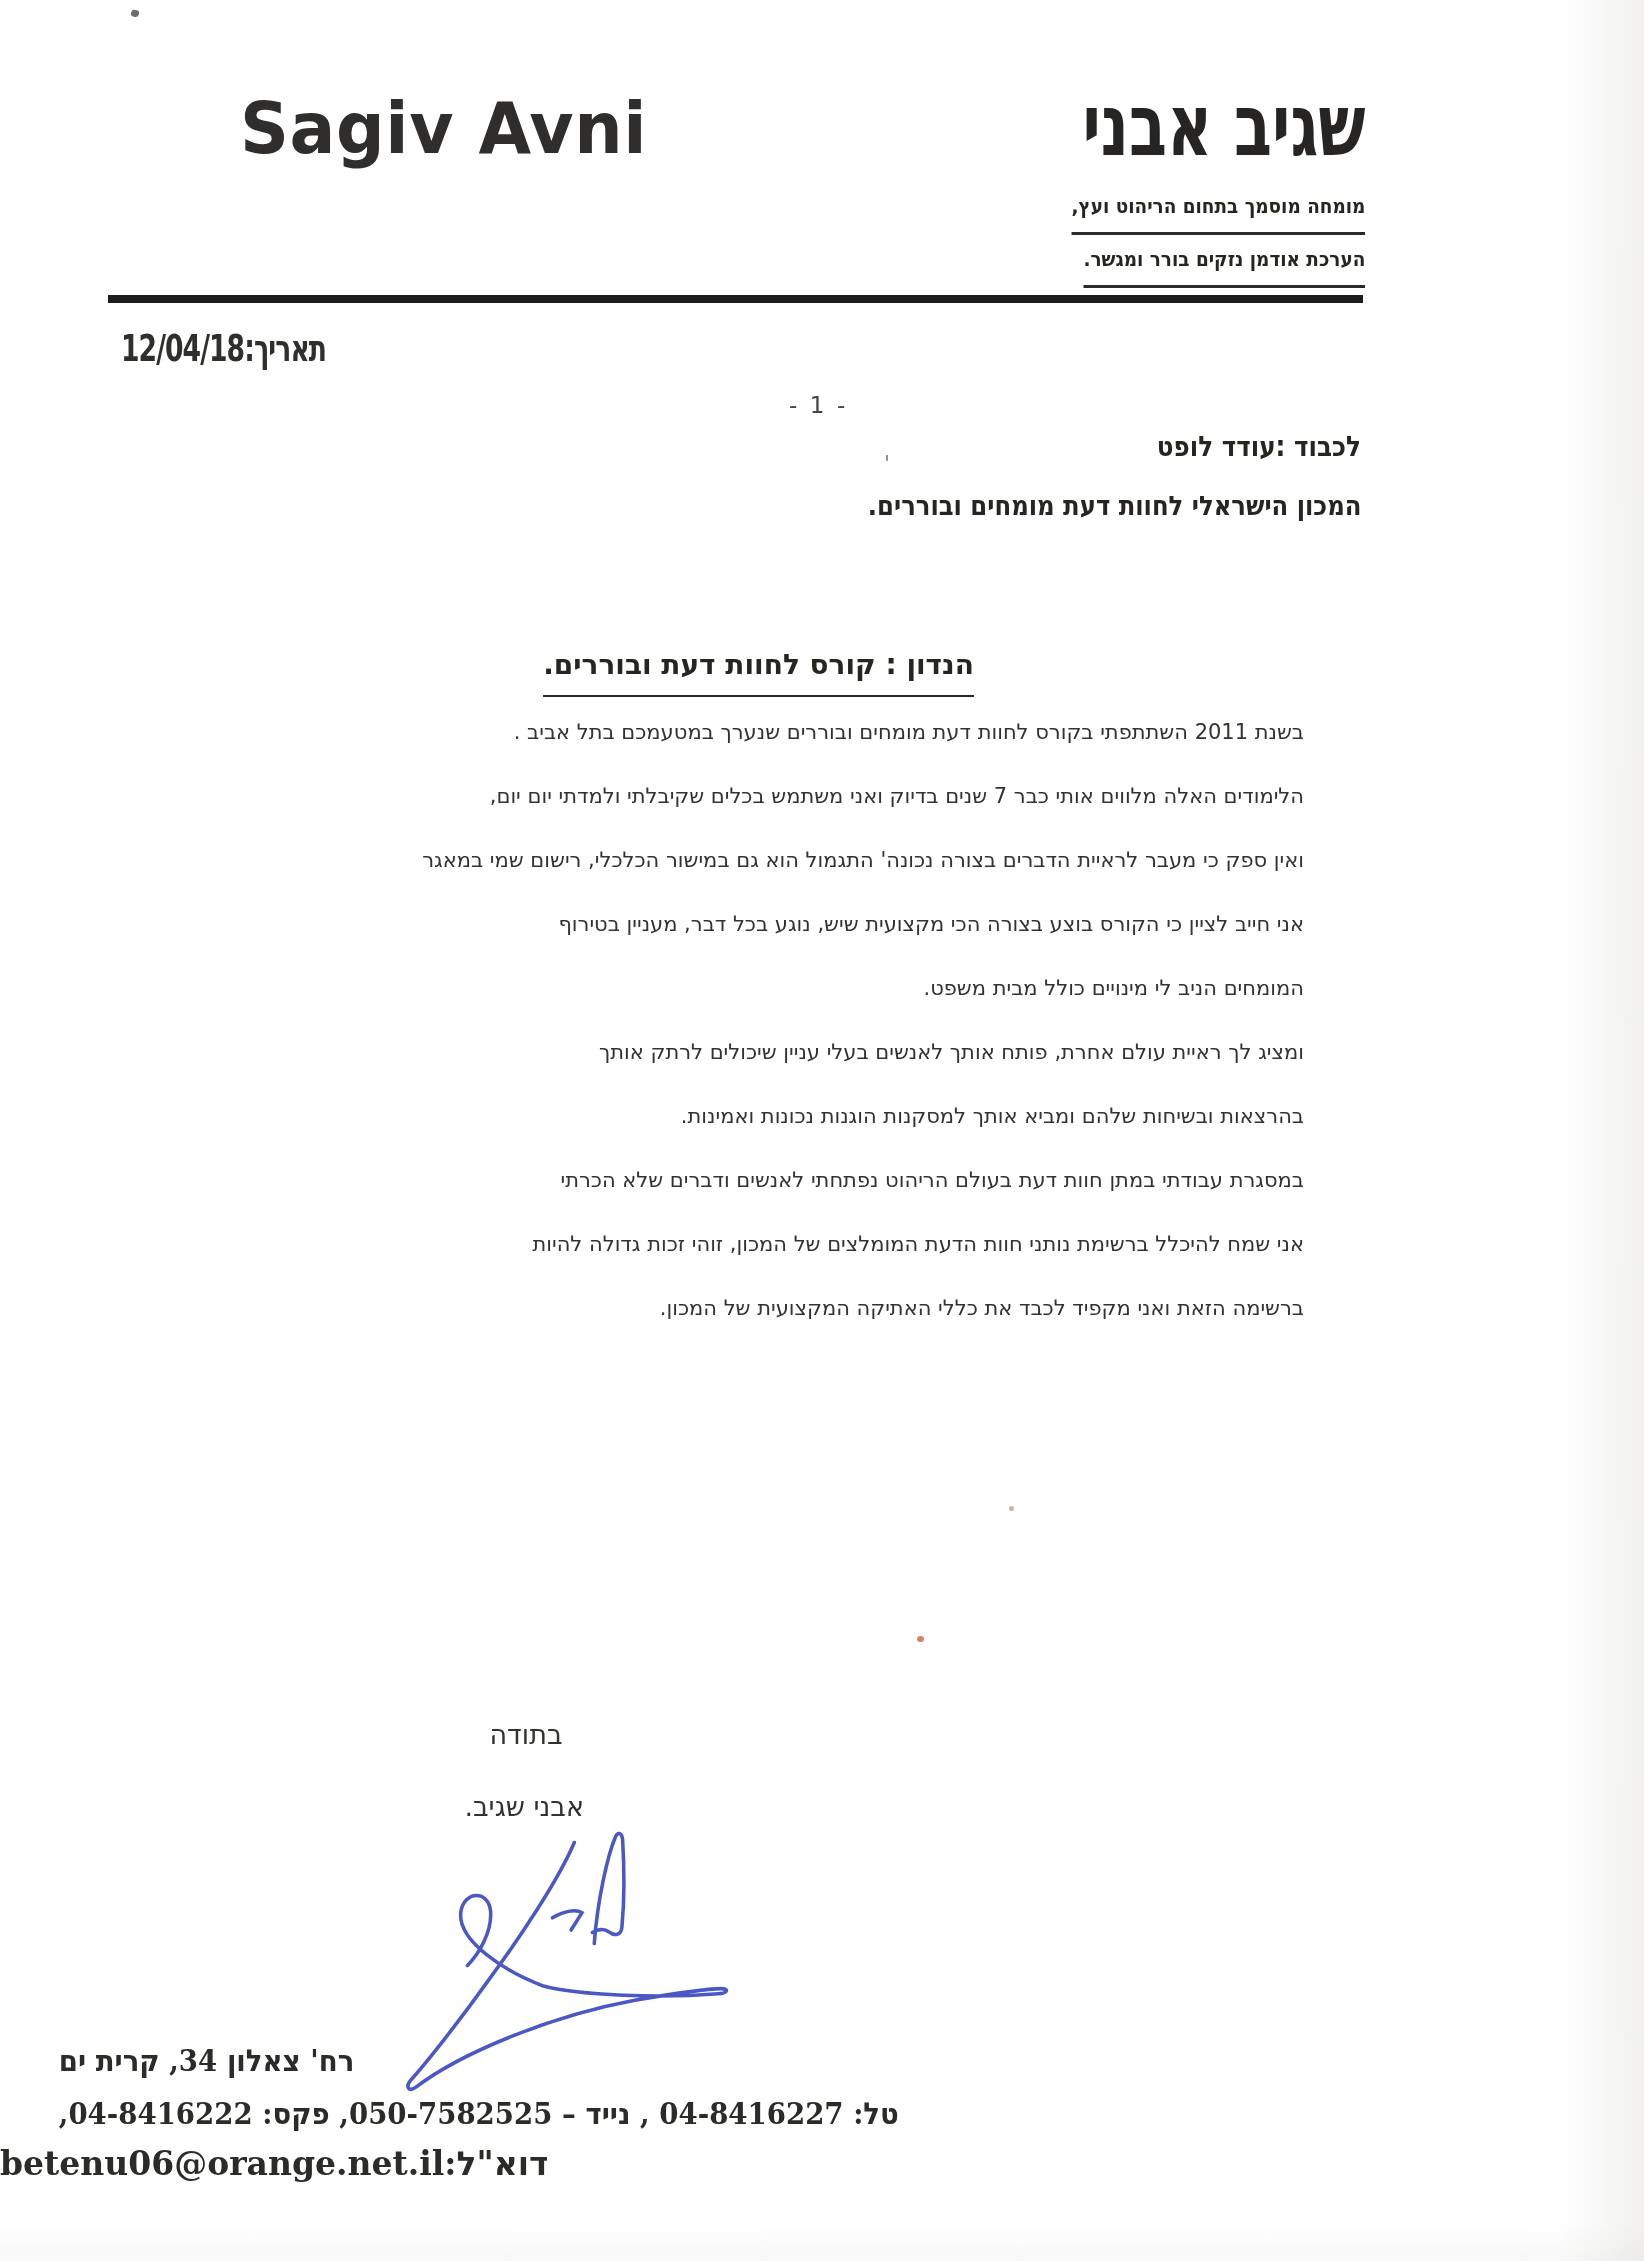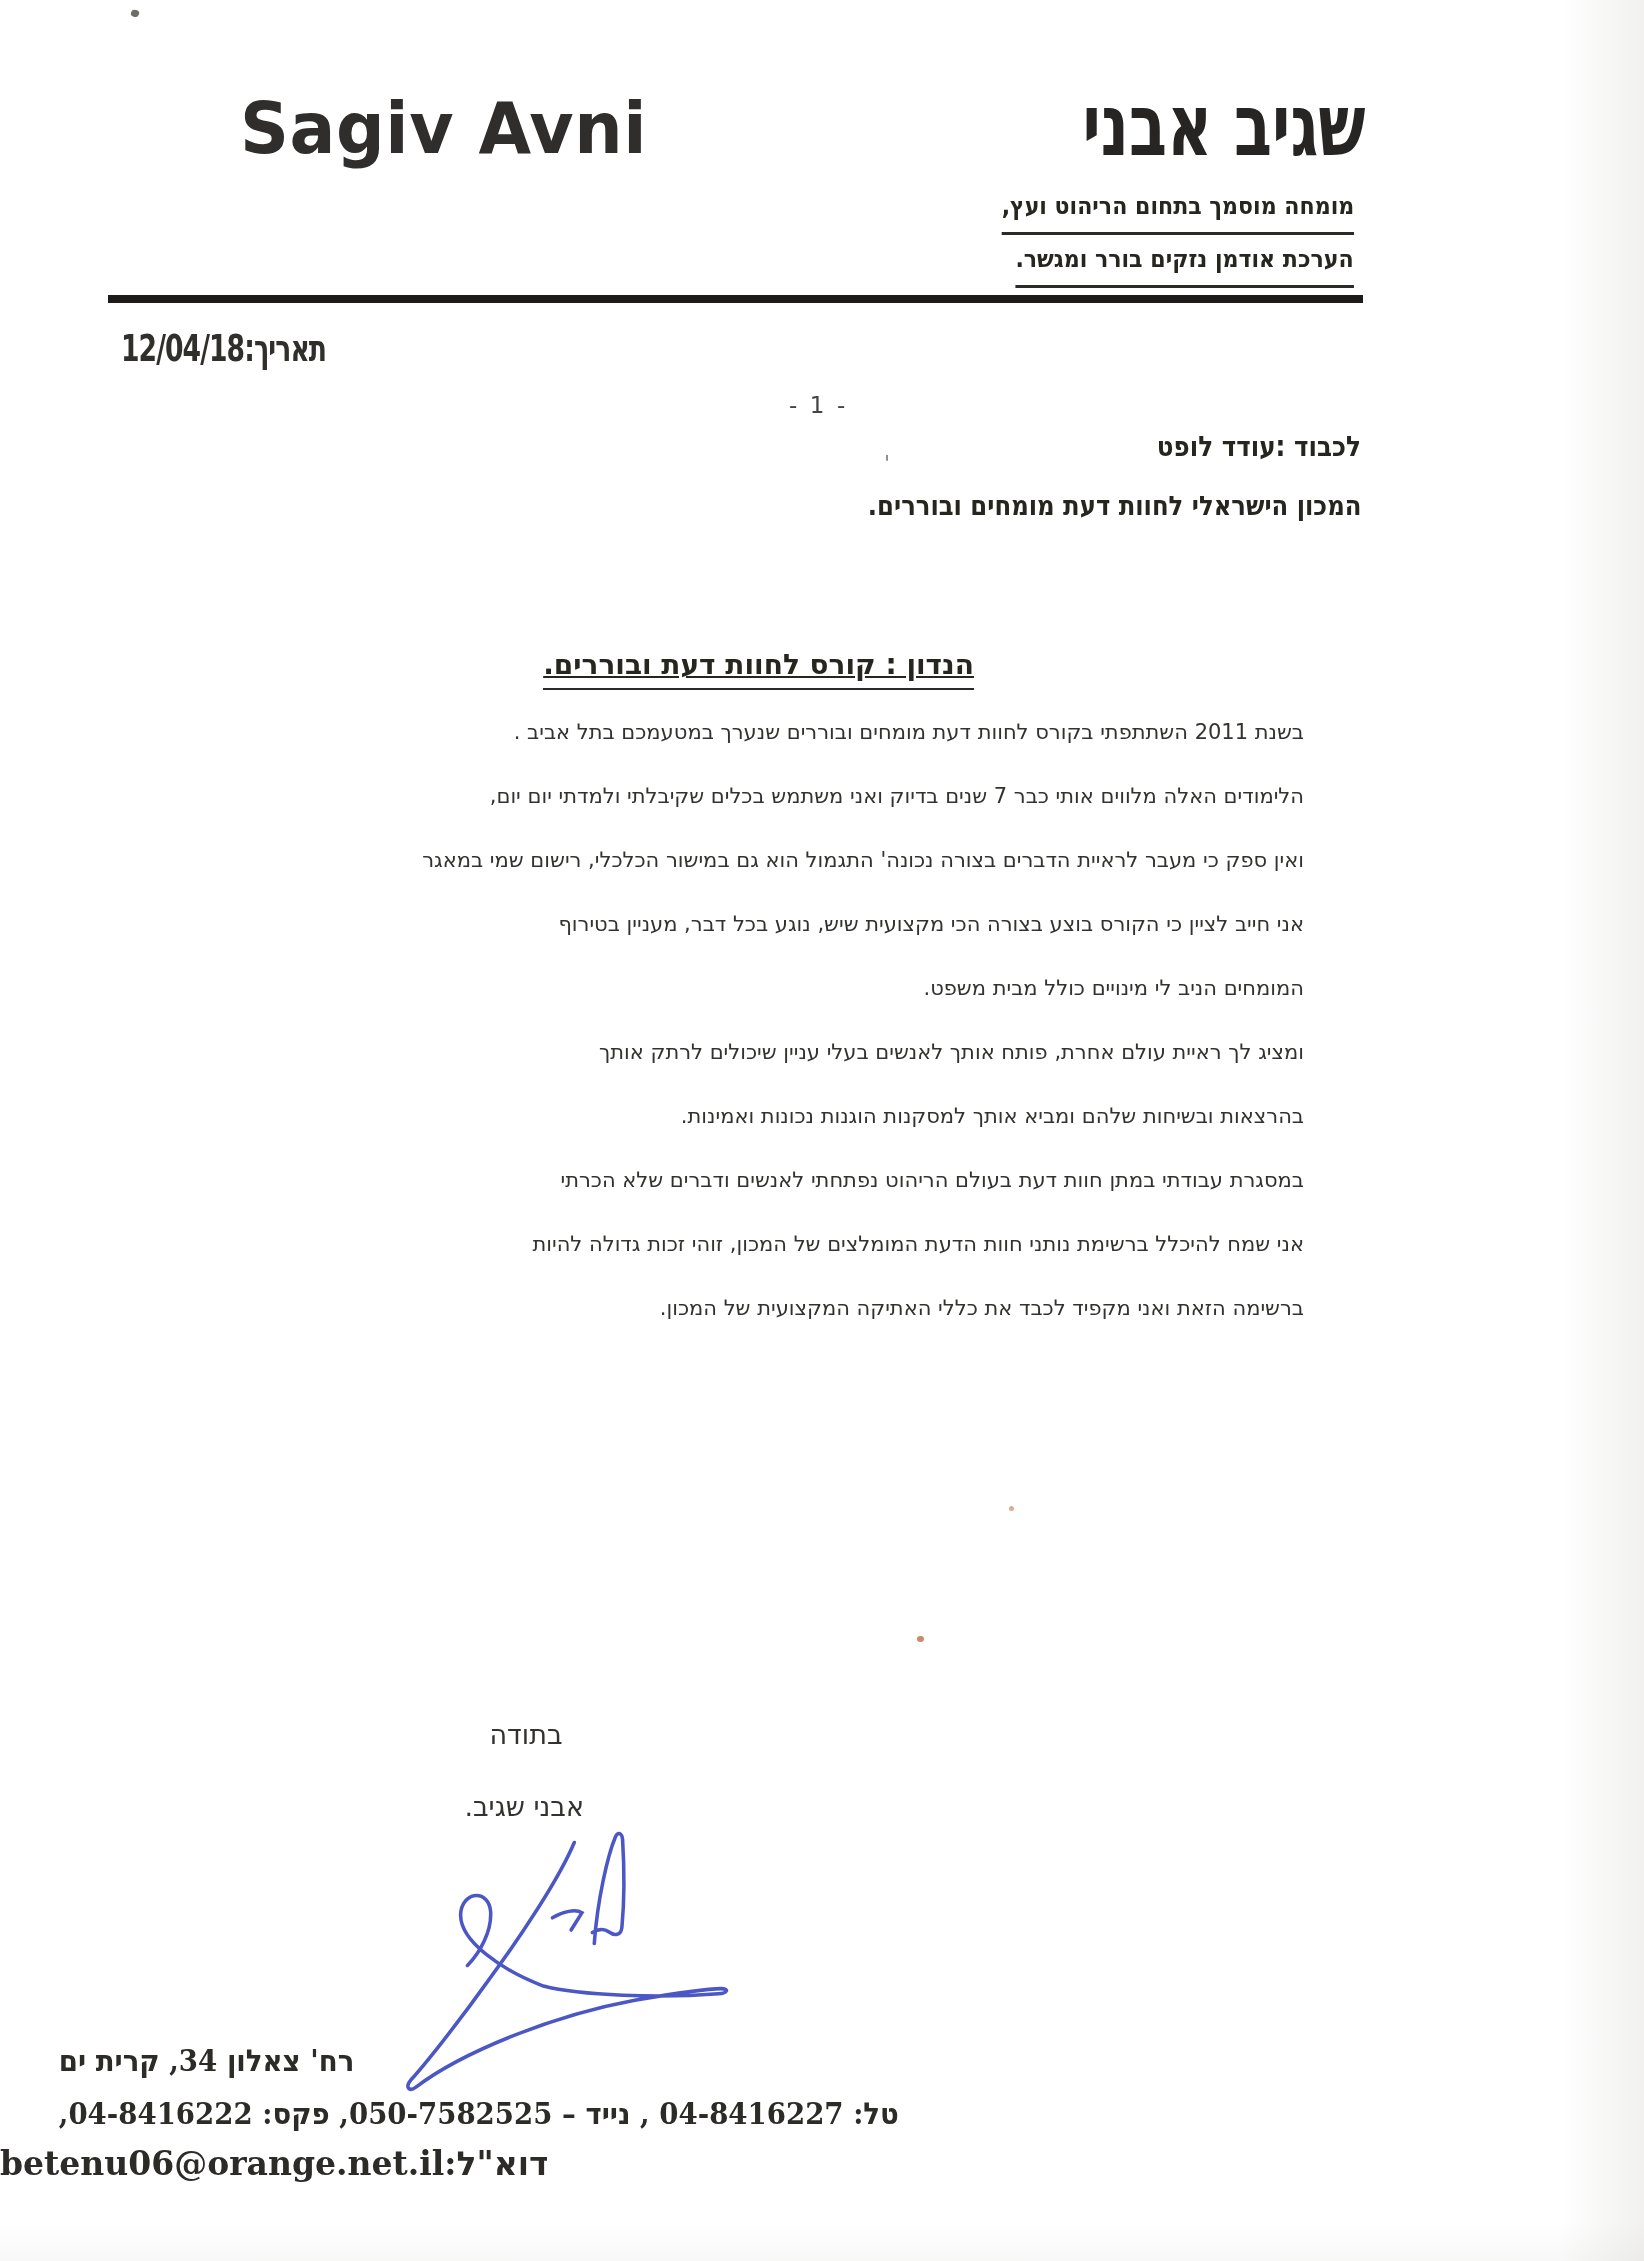--- a/index.html
+++ b/index.html
@@ -29,23 +29,23 @@
     transform: scaleY(1.04); transform-origin: left top;
   }
   .name-he {
     position: absolute; right: 278px; top: 81px;
     font-size: 82px; font-weight: 700; color: #262523;
     line-height: 1; direction: rtl; white-space: nowrap;
     font-family: "DejaVu Serif", "DejaVu Sans", serif;
     transform: scaleX(0.76) scaleY(1.05); transform-origin: right top;
   }
   .subtitle {
-    position: absolute; right: 290px; top: 182px; width: 709px;
+    position: absolute; right: 279px; top: 182px; width: 709px;
     direction: rtl; text-align: right;
-    font-size: 24px; font-weight: 700; color: #26251f;
+    font-size: 20px; font-weight: 700; color: #26251f;
     line-height: 48px; white-space: nowrap;
   }
   .subtitle .u {
     display: inline-block; border-bottom: 3.9px solid #2b2a26;
     padding-bottom: 1.9px;
     transform: scaleX(0.92); transform-origin: right center;
   }
   .rule {
     position: absolute; left: 108px; top: 295px; width: 1255px; height: 8.4px;
     background: #1d1c1a;
@@ -69,21 +69,21 @@
     position: absolute; right: 283px; top: 490px;
     direction: rtl; font-size: 27px; font-weight: 700; color: #26251f;
     white-space: nowrap; transform: scaleX(0.90); transform-origin: right top;
   }
   .subject {
     position: absolute; right: 670px; top: 648px;
     direction: rtl; font-size: 28px; font-weight: 700; color: #26251f;
     white-space: nowrap;
   }
   .subject .u {
-    display: inline-block; border-bottom: 2.6px solid #2b2a26; padding-bottom: 7px; text-decoration: underline;
+    display: inline-block; border-bottom: 2.6px solid #2b2a26; padding-bottom: 14px;
   }
   .body-block {
     position: absolute; right: 340px; top: 700px; width: 1224px;
     direction: rtl; text-align: right;
     font-size: 21px; color: #34322e; line-height: 64px;
   }
   .body-line { white-space: nowrap; }
   .closing {
     position: absolute; left: 468px; top: 1719px; width: 116px;
     direction: rtl; text-align: center;

